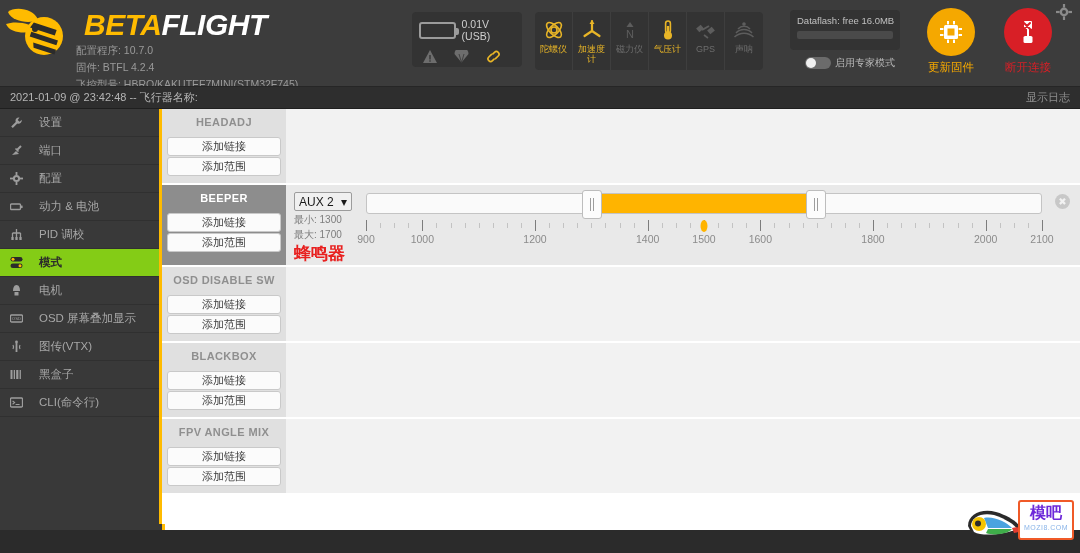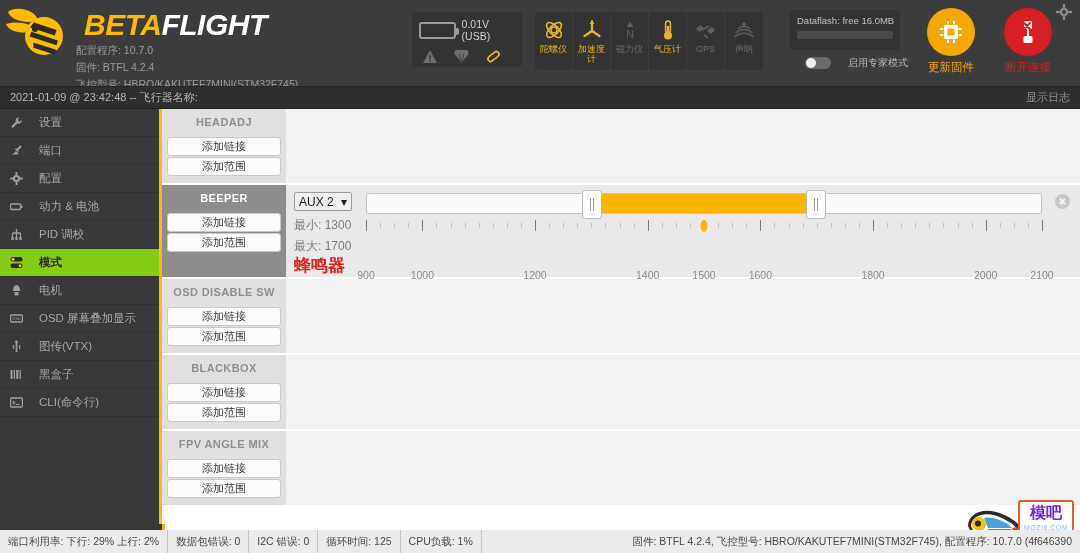--- a/index.html
+++ b/index.html
@@ -41,21 +41,21 @@
   .sensor:last-child { border-right: none; }
   .sensor .sicon { height: 24px; display: flex; align-items: center; justify-content: center; }
   .sensor .slabel { font-size: 9px; line-height: 10px; text-align: center; width: 30px; margin-top: 2px; }
   .sensor.on .slabel { color: #e8b527; text-align: center; }
   .sensor.off .slabel { color: #6d6d6d; }
 
   
   .dataflash { position: absolute; left: 790px; top: 10px; width: 110px; height: 40px; background: #333333; border-radius: 4px; padding: 5px 7px; }
   .dataflash-lbl { color: #c0c0c0; font-size: 9.5px; white-space: nowrap; }
   .dataflash-bar { margin-top: 5px; height: 8px; background: #4a4a4a; border-radius: 2px; }
-  .expert { position: absolute; left: 805px; top: 56px; display: flex; align-items: center; gap: 17px; }
+  .expert { position: absolute; left: 805px; top: 56px; display: flex; align-items: center; gap: 4px; }
   .toggle { width: 26px; height: 12px; background: #6b6b6b; border-radius: 7px; position: relative; }
   .toggle:before { content:""; position:absolute; left:1px; top:1px; width:10px; height:10px; border-radius:50%; background:#f0f0f0; }
   .expert-lbl { color: #b9b9b9; font-size: 10px; white-space: nowrap; }
 
   
   .circ-btn { position: absolute; top: 8px; width: 86px; text-align: center; }
   .circ { width: 48px; height: 48px; border-radius: 50%; margin: 0 auto; display: flex; align-items: center; justify-content: center; }
   .circ-flash { background: #f5a800; }
   .circ-disc { background: #d81f26; }
   .circ-lbl { font-size: 11.5px; margin-top: 4px; white-space: nowrap; }
@@ -94,34 +94,34 @@
   .mbtn { display: block; width: 100%; height: 19px; line-height: 17px; margin-top: 1px;
     background: #fbfbfb; border: 1px solid #c9c9c9; border-radius: 3px;
     font-size: 11px; color: #3c3c3c; text-align: center; font-family: inherit; }
   .mode-right { flex: 1; position: relative; }
 
   
   .beeper-body { display: flex; padding: 7px 0 0 0; height: 100%; position: relative; }
   .aux-col { width: 80px; flex: 0 0 80px; padding-left: 8px; }
   .aux-sel { width: 58px; height: 19px; background: #f0f0f0; border: 1px solid #9c9c9c; border-radius: 2px;
     font-size: 12px; color: #1a1a1a; display: flex; align-items: center; justify-content: space-between; padding: 0 4px; }
-  .minmax { font-size: 12px; color: #7d7d7d; line-height: 13px; margin-top: 8px; white-space: nowrap; }
+  .minmax { font-size: 10px; color: #7d7d7d; line-height: 13px; margin-top: 2px; white-space: nowrap; }
   .annot { color: #e8201f; font-size: 17px; font-weight: bold; margin-top: 1px; white-space: nowrap; }
 
   .slider-col { flex: 1; padding-right: 38px; position: relative; }
   .track { position: relative; height: 21px; background: #fafafa; border: 1px solid #c4c4c4; border-radius: 3px; margin-top: 1px; }
   .track-fill { position: absolute; top: 0; bottom: 0; background: #ffb400; }
   .handle { position: absolute; top: -4px; width: 20px; height: 29px; background: #fcfcfc;
     border: 1px solid #bdbdbd; border-radius: 3px; display: flex; align-items: center; justify-content: center; }
   .handle i { display:block; width:1px; height:13px; background:#9d9d9d; margin:0 1px; }
   .ruler { position: relative; height: 28px; margin-top: 6px; }
   .tick { position: absolute; top: 0; width: 1px; background: #9b9b9b; }
   .tick.maj { height: 11px; background: #7d7d7d; }
   .tick.min { height: 5px; top: 3px; background: #c3c3c3; }
-  .tlabel { position: absolute; top: 13px; font-size: 10.5px; color: #8b8b8b; transform: translateX(-50%); margin-top: 36px; }
+  .tlabel { position: absolute; top: 13px; font-size: 10.5px; color: #8b8b8b; transform: translateX(-50%); }
   .marker { position: absolute; top: 0px; width: 7px; height: 12px; background: #ffb400; border-radius: 50%; transform: translateX(-50%); }
   .close-x { position: absolute; right: 10px; top: 9px; width: 15px; height: 15px; border-radius: 50%;
     background: #c8c8c8; color: #f2f2f2; font-size: 10px; display: flex; align-items: center; justify-content: center; }
 
   
   .footer { position: absolute; left: 0; top: 530px; width: 1080px; height: 23px; background: #ebebeb;
     display: flex; align-items: center; font-size: 10.5px; color: #4a4a4a; }
   .fcell { padding: 0 8px; border-right: 1px solid #c6c6c6; white-space: nowrap; line-height: 23px; }
   .fright { margin-left: auto; padding-right: 8px; white-space: nowrap; color: #4a4a4a; }
   .footbar-top { position: absolute; left: 0; top: 524px; width: 1080px; height: 6px; background: #ffffff; }
@@ -574,22 +574,14 @@
       <path d="M48 28 C54 26, 58 28, 60 31 L50 33 Z" fill="#e03c31"></path>
       <circle cx="15" cy="24" r="7" fill="#f5c400"></circle>
       <circle cx="14" cy="23.5" r="3" fill="#2b2b2b"></circle>
     </svg>
     <div class="wm-text">
       <div class="wm-cn">模吧</div>
       <div class="wm-url">MOZI8.COM</div>
     </div>
   </div>
 
-  <div class="footer">
-    <span class="fcell">端口利用率:  下行: 29% 上行: 2%</span>
-    <span class="fcell">数据包错误: 0</span>
-    <span class="fcell">I2C 错误: 0</span>
-    <span class="fcell">循环时间: 125</span>
-    <span class="fcell">CPU负载: 1%</span>
-    <span class="fright">固件: BTFL 4.2.4, 飞控型号: HBRO/KAKUTEF7MINI(STM32F745), 配置程序: 10.7.0 (4f646390</span>
-  </div>
 
 </div>
 
 </body></html>

